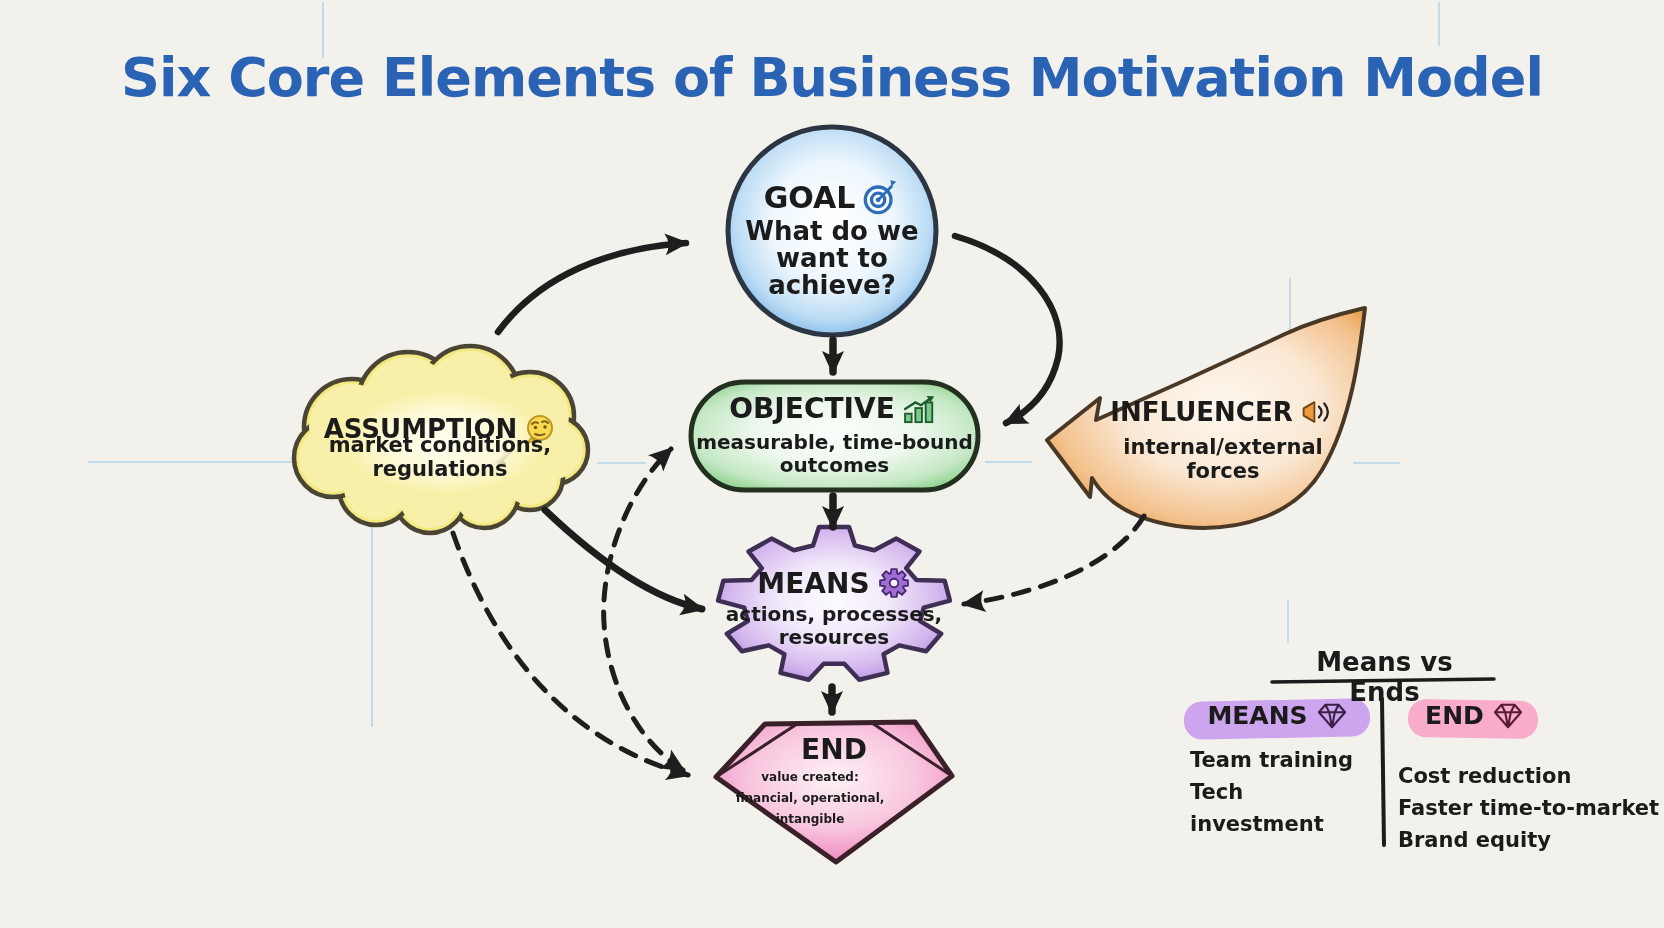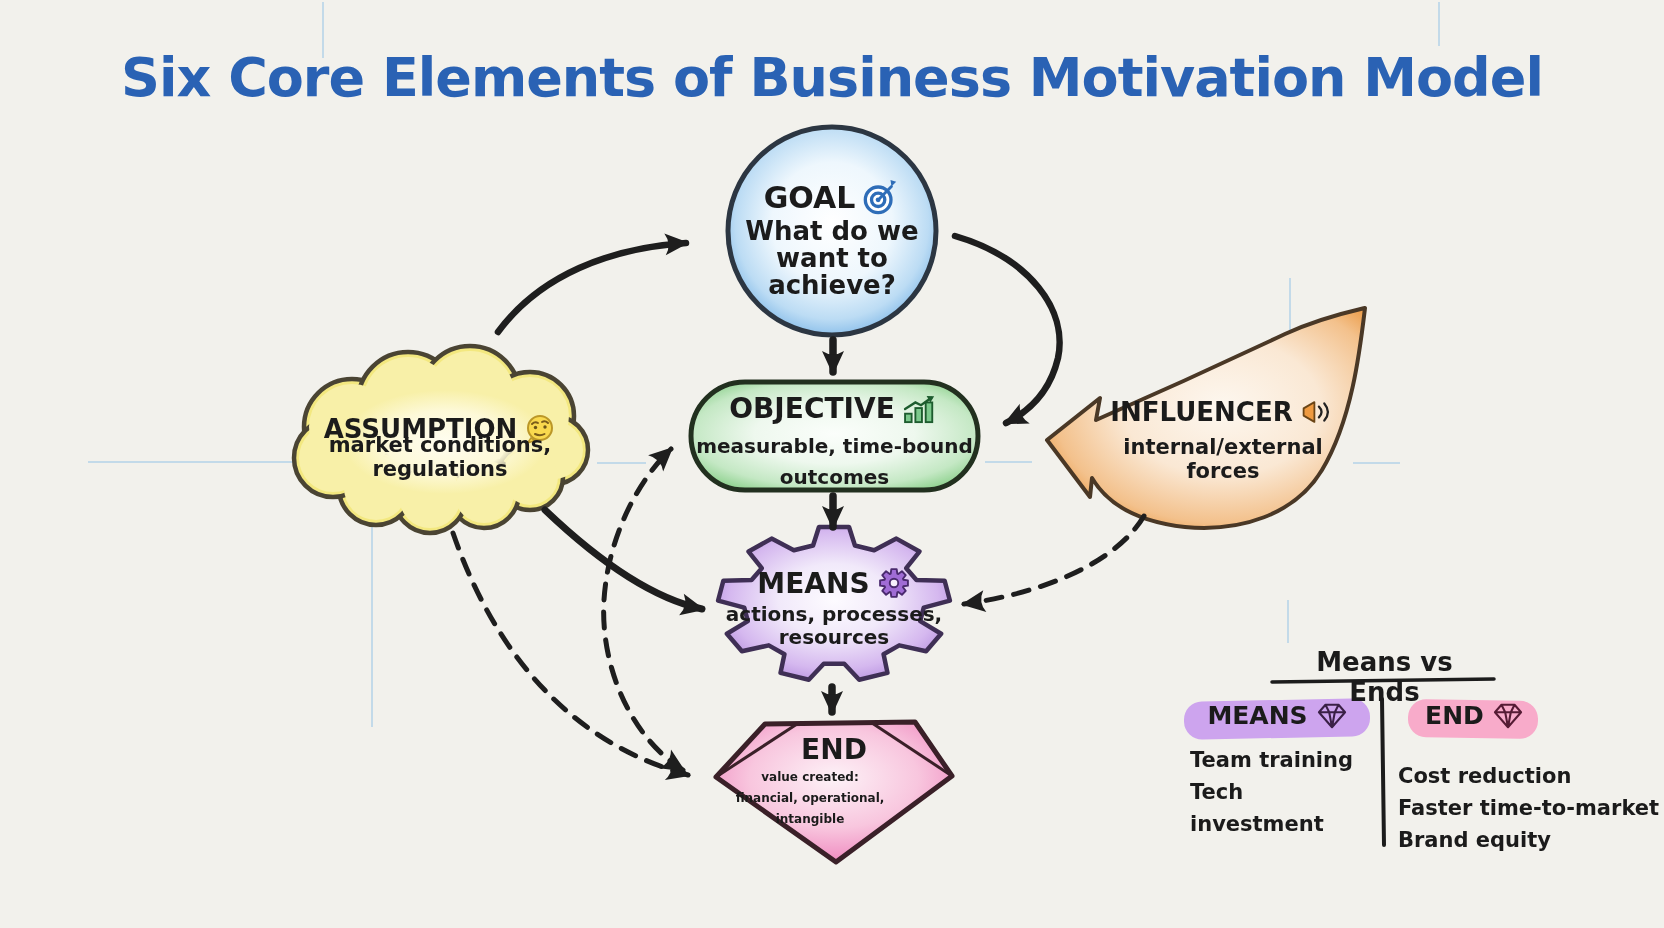--- a/index.html
+++ b/index.html
@@ -7,21 +7,21 @@
        font-family:"DejaVu Sans",sans-serif;color:#1b1b1b;}
   #stage{position:absolute;inset:0;width:1536px;height:928px;}
   #shapes{position:absolute;left:0;top:0;z-index:0;}
   .txt{position:absolute;z-index:2;text-align:center;font-weight:700;}
   .row{display:flex;align-items:center;justify-content:center;gap:7px;}
   .pre{white-space:pre-line;}
   #title{left:100px;top:46px;width:1464px;font-size:54px;letter-spacing:-1px;color:#2a62b4;}
   #goal-label{left:737px;top:178px;width:190px;font-size:30px;}
   #goal-desc{left:732px;top:218px;width:200px;font-size:26px;line-height:27px;}
   #objective-label{left:691px;top:392px;width:287px;font-size:28px;}
-  #objective-desc{left:691px;top:431px;width:287px;font-size:20px;line-height:31px;}
+  #objective-desc{left:691px;top:431px;width:287px;font-size:20px;line-height:23px;}
   #means-label{left:710px;top:566px;width:248px;font-size:28px;}
   #means-desc{left:710px;top:603px;width:248px;font-size:20px;line-height:23px;}
   #end-label{left:712px;top:733px;width:244px;font-size:28px;}
   #end-desc{left:688px;top:767px;width:244px;font-size:12px;line-height:21px;}
   #assumption-label{left:315px;top:413px;width:250px;font-size:26px;}
   #assumption-desc{left:315px;top:433px;width:250px;font-size:21px;line-height:24px;}
   #influencer-label{left:1103px;top:397px;width:240px;font-size:26px;}
   #influencer-desc{left:1103px;top:435px;width:240px;font-size:21px;line-height:24px;}
   #comp-title{left:1282px;top:647px;width:205px;font-size:26px;}
   #means-header{left:1188px;top:701px;width:180px;font-size:25px;}

